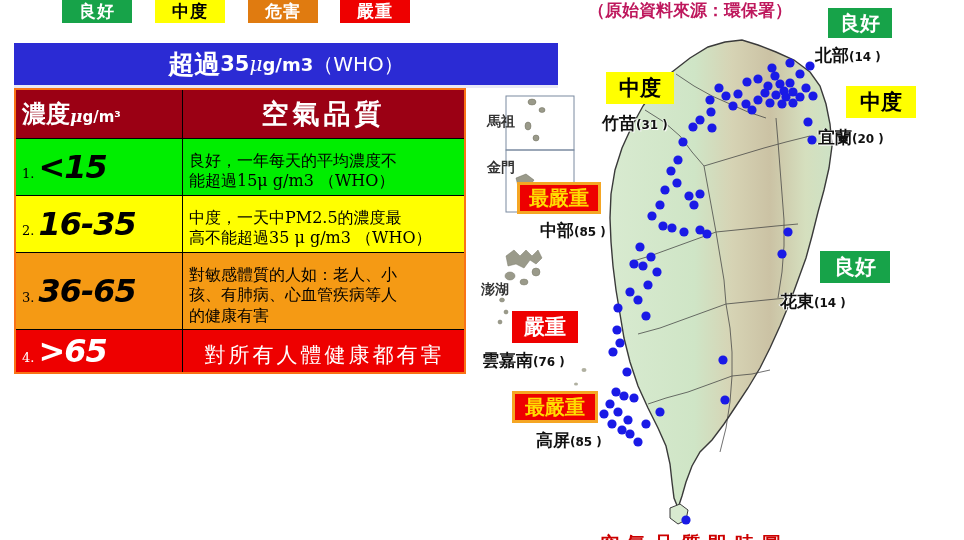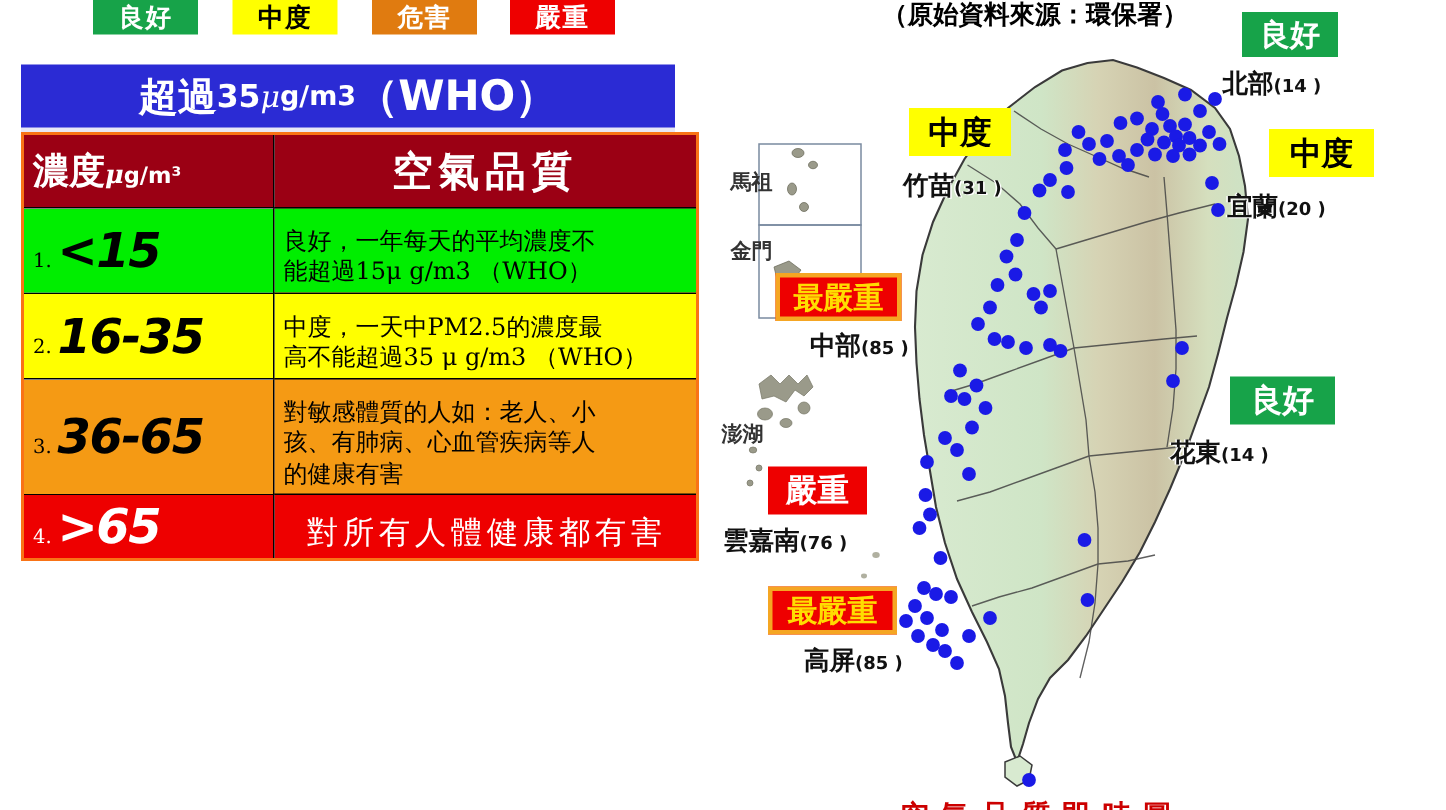--- a/index.html
+++ b/index.html
@@ -17,32 +17,32 @@
   .legend-badge{
     position:absolute;top:0;height:23px;width:70px;
     display:flex;align-items:center;justify-content:center;
     font-size:17px;font-weight:700;letter-spacing:1px;
     font-family:"DejaVu Serif","Liberation Serif",serif;
     box-sizing:border-box;
   }
 
   
   #who-banner{
-    position:absolute;left:14px;top:43px;width:436px;height:42px;
+    position:absolute;left:14px;top:43px;width:544px;height:42px;
     background:#2b2bd4;
     border-bottom:3px solid #e8e8f6;
     display:flex;align-items:center;justify-content:center;
     color:#ffffff;
     white-space:nowrap;
   }
   #who-banner .cjk{font-family:"DejaVu Serif","Liberation Serif",serif;font-size:26px;font-weight:700;}
   #who-banner .num{font-family:"DejaVu Sans","Liberation Sans",sans-serif;font-size:21px;font-weight:700;}
   #who-banner .mu{font-family:"DejaVu Serif","Liberation Serif",serif;font-size:20px;font-style:italic;}
   #who-banner .unit{font-family:"DejaVu Sans","Liberation Sans",sans-serif;font-size:18px;font-weight:700;}
-  #who-banner .who{font-family:"DejaVu Sans","Liberation Sans",sans-serif;font-size:28px;font-weight:700;}
+  #who-banner .who{font-family:"DejaVu Sans","Liberation Sans",sans-serif;font-size:20px;font-weight:400;}
 
   
   #pm-table{
     position:absolute;left:14px;top:88px;width:452px;
     border-collapse:collapse;
     table-layout:fixed;
     border:2px solid #f97316;
   }
   #pm-table td,#pm-table th{
     border:1.5px solid #000;
@@ -77,21 +77,21 @@
   .row-unh    td{background:#f59a14;color:#000;}
   .row-haz    td{background:#ee0000;color:#fff;}
   .row-haz .range-val{color:#ffffff;}
   .row-haz .rank{color:#ffffff;}
   .row-haz .col-desc{font-size:21px;text-align:center;letter-spacing:3px;color:#ffffff;}
 
   
   #map-panel{position:absolute;left:480px;top:0;width:484px;height:540px;}
   #map-title{
     position:absolute;left:0;top:0;width:420px;text-align:center;
-    color:#000000;font-weight:700;line-height:1.18;
+    color:#be185d;font-weight:700;line-height:1.18;
   }
   #map-title .src{font-family:"DejaVu Serif","Liberation Serif",serif;font-size:17px;}
   #map-title .dt{font-family:"DejaVu Sans","Liberation Sans",sans-serif;font-size:18px;}
 
   #map-svg{position:absolute;left:0;top:0;}
 
   
   .tag{
     position:absolute;display:flex;align-items:center;justify-content:center;
     font-family:"DejaVu Serif","Liberation Serif",serif;

